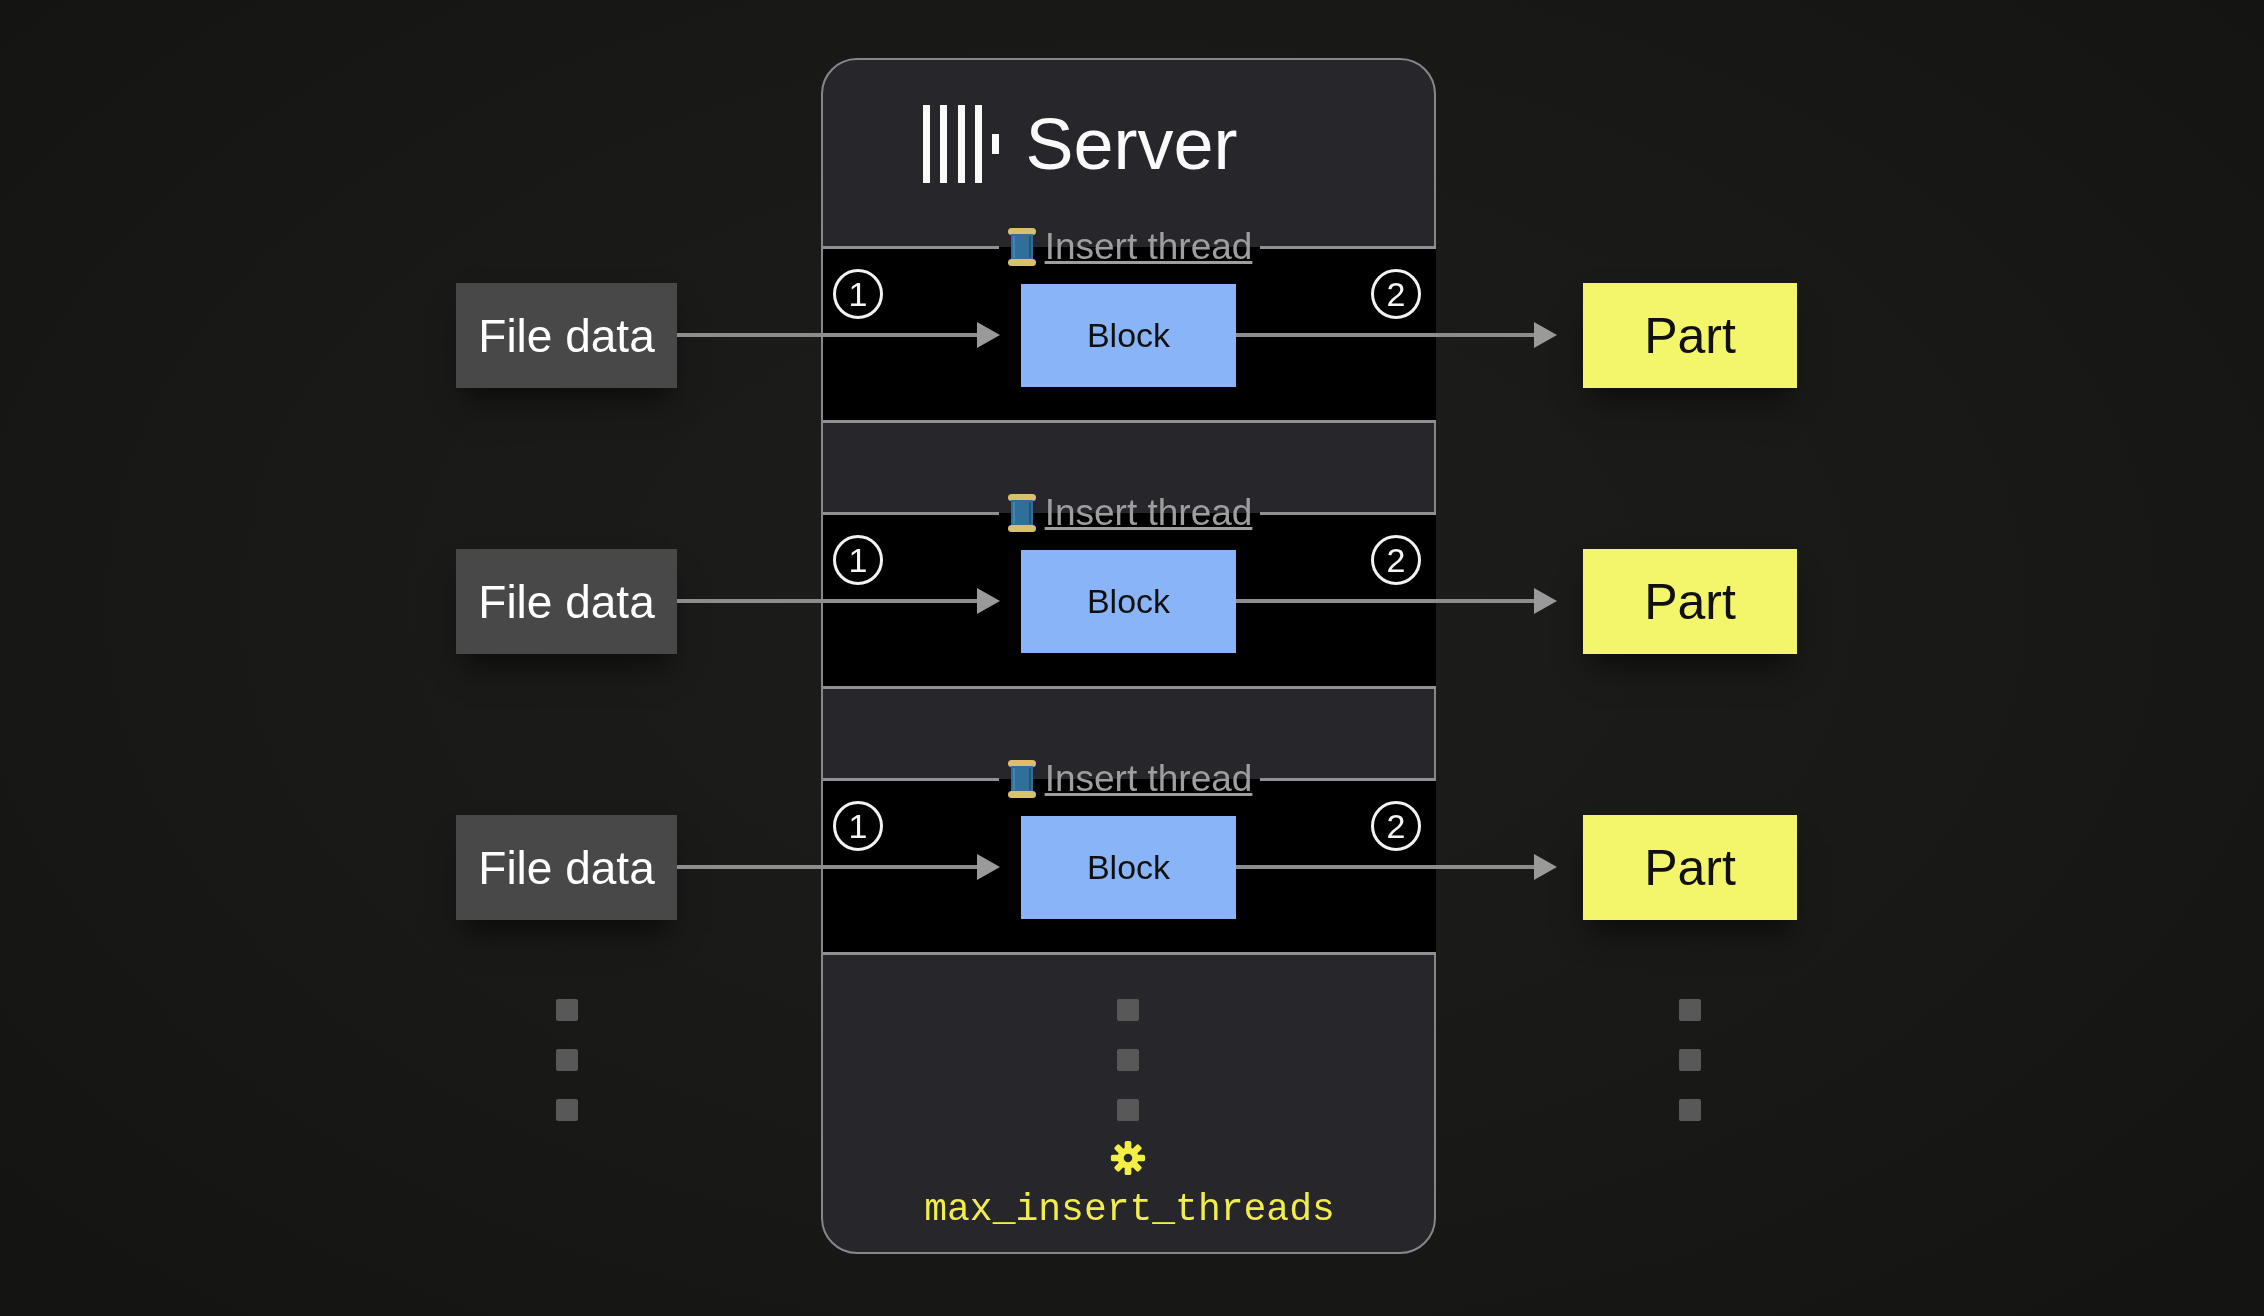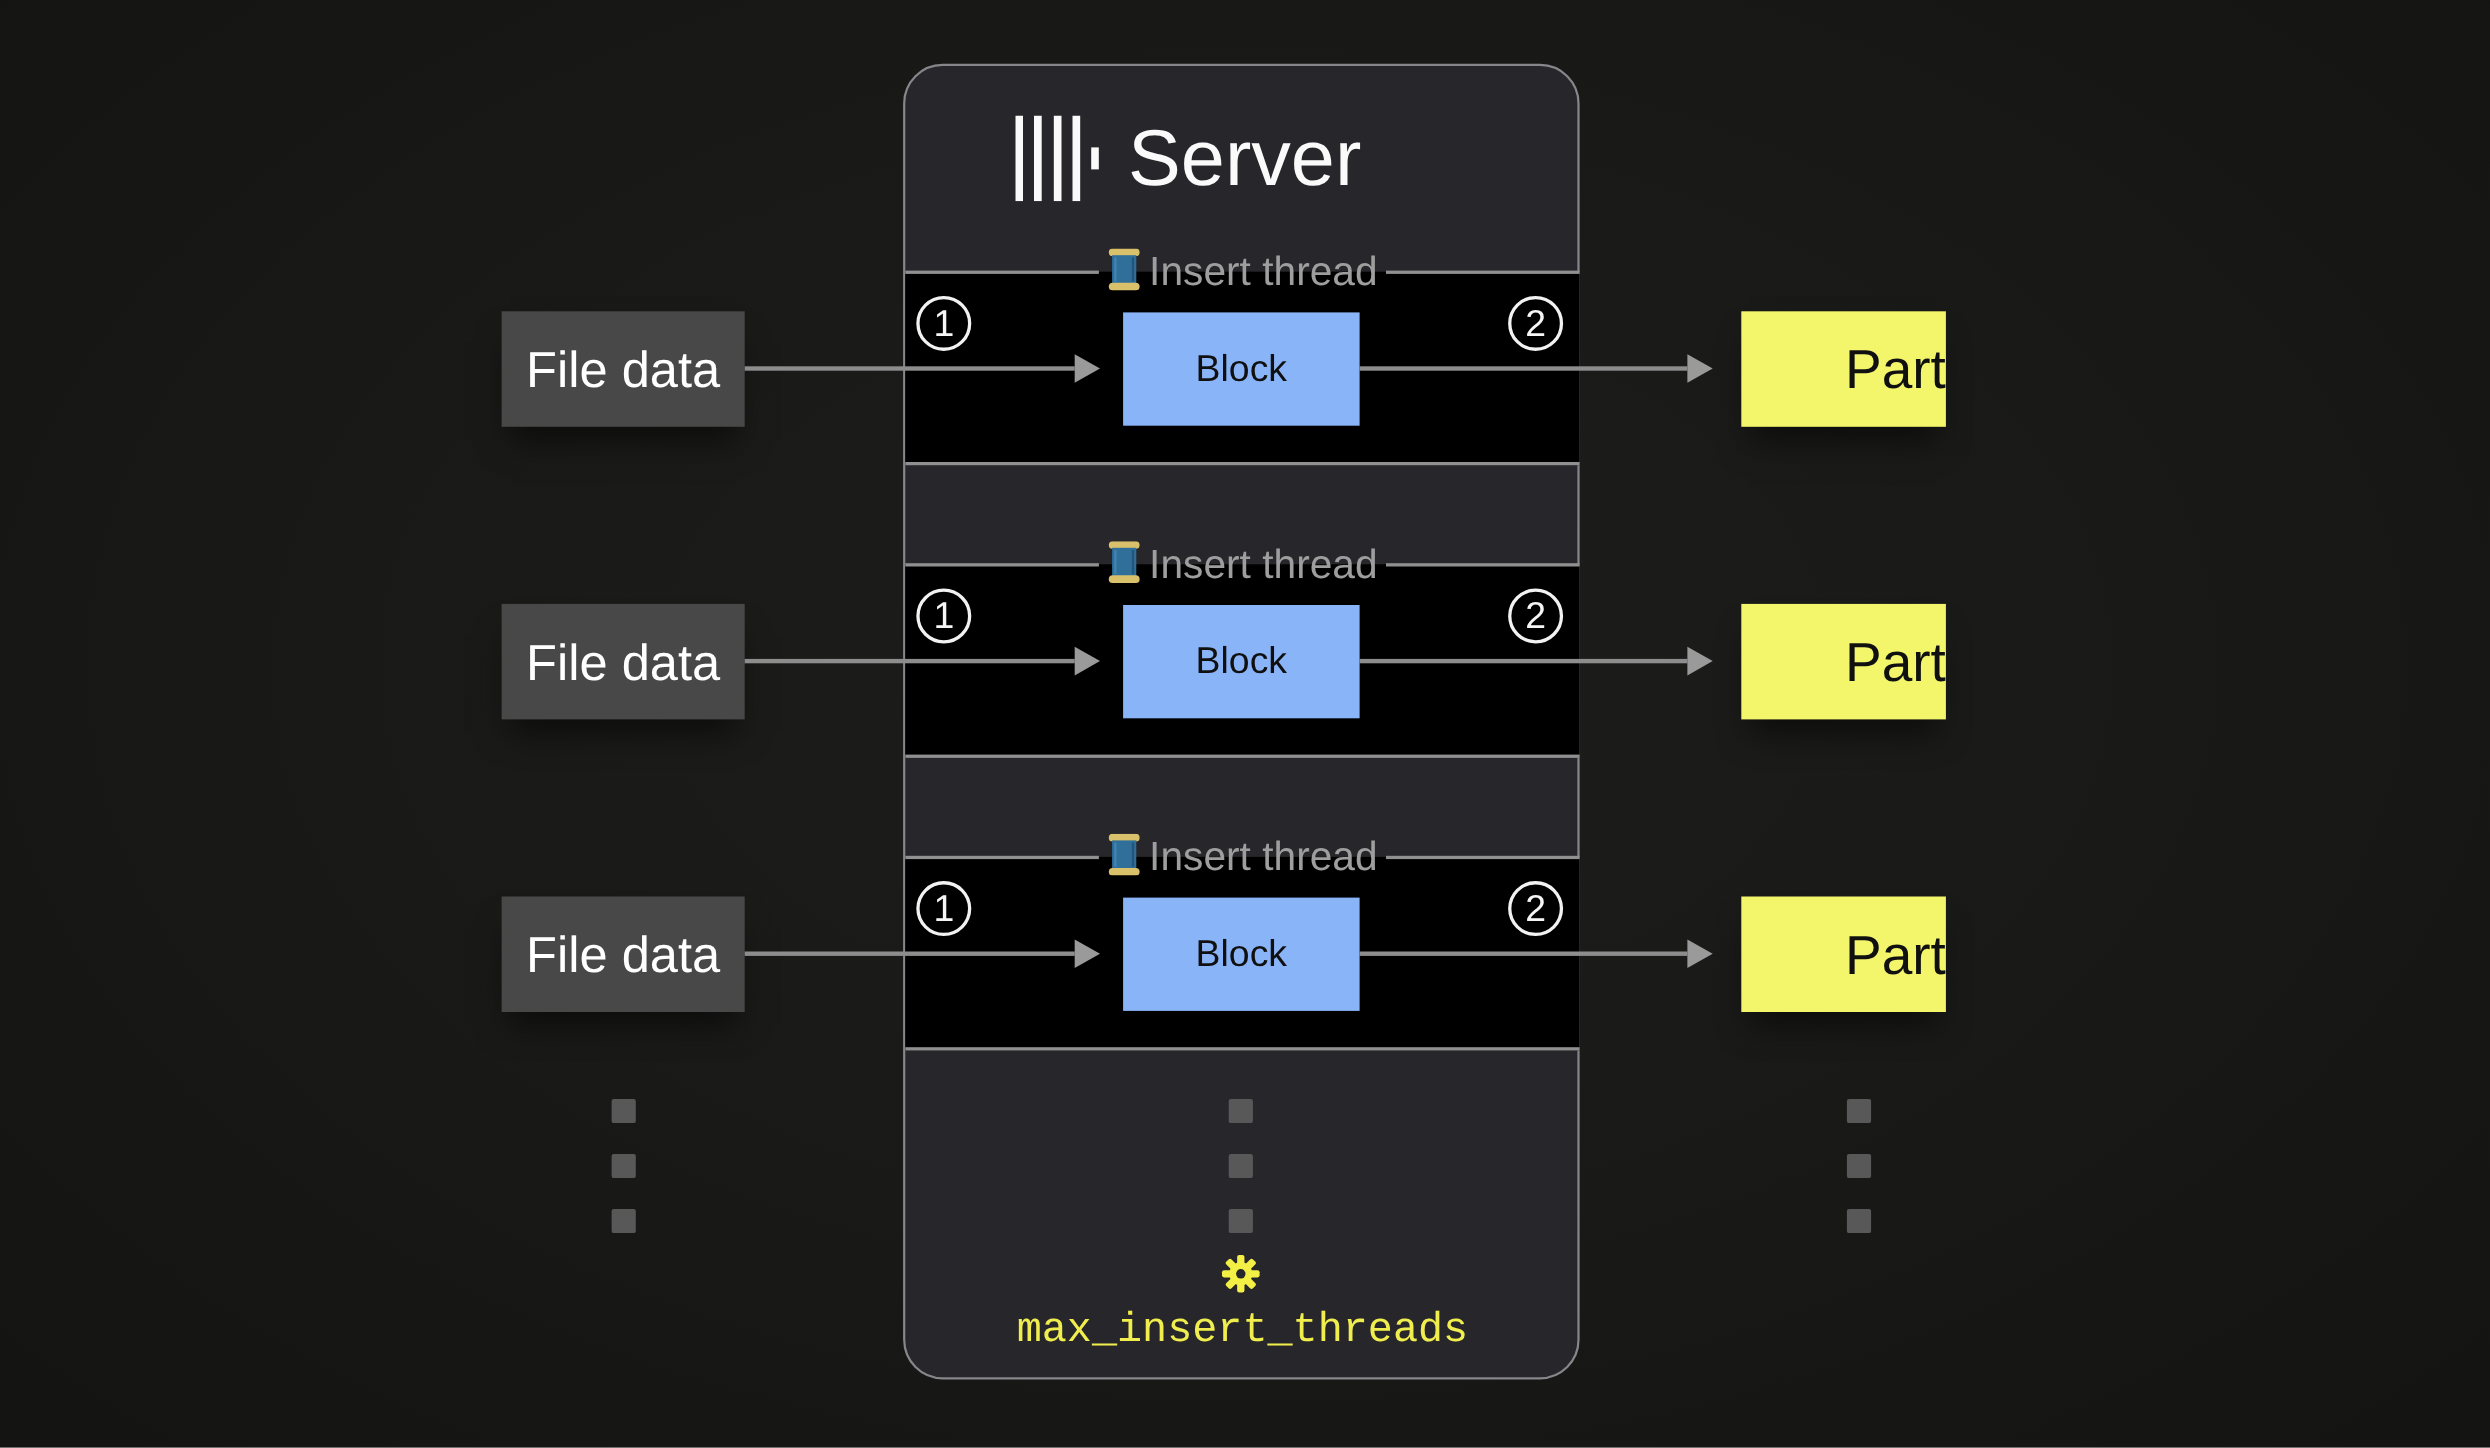--- a/index.html
+++ b/index.html
@@ -32,25 +32,25 @@
     color:#fafafa;font-size:72px;
   }
   .row{position:absolute;left:0;width:2264px;height:176px;}
   .r1{top:247px}.r2{top:513px}.r3{top:779px}
   .threadbox{
     position:absolute;left:823px;top:0;width:613px;height:176px;
     box-sizing:border-box;background:#000;border-bottom:3px solid var(--row-border);
   }
   .legend{position:absolute;left:0;right:0;top:-20px;height:40px;display:flex;align-items:center;}
   .legend .seg{flex:1;height:3px;background:var(--row-border);}
-  .legend .content{display:flex;gap:8px;padding:0 8px;color:var(--muted-text);font-size:37px;white-space:nowrap;}
+  .legend .content{display:flex;align-items:center;gap:8px;padding:0 8px;color:var(--muted-text);font-size:37px;white-space:nowrap;text-decoration:underline;}
   .box{position:absolute;display:flex;align-items:center;justify-content:center;box-sizing:border-box;white-space:nowrap;}
   .input{left:456px;top:36px;width:221px;height:105px;background:var(--input-fill);color:#fff;font-size:46px;box-shadow:0 20px 28px -8px rgba(0,0,0,.55);justify-content:center;}
   .block{left:1021px;top:37px;width:215px;height:103px;background:var(--block-fill);color:#101010;font-size:34px;}
-  .part{left:1583px;top:36px;width:186px;height:105px;background:var(--part-fill);color:#101010;font-size:50px;box-shadow:0 20px 28px -8px rgba(0,0,0,.55);justify-content:flex-end;}
+  .part{left:1583px;top:36px;width:214px;height:105px;background:var(--part-fill);color:#101010;font-size:50px;box-shadow:0 20px 28px -8px rgba(0,0,0,.55);}
   .circle{
     position:absolute;top:22px;width:50px;height:50px;box-sizing:border-box;
     border:3px solid #f2f2f2;border-radius:50%;color:#f5f5f5;
     display:flex;align-items:center;justify-content:center;font-size:34px;
   }
   .c1{left:833px}.c2{left:1371px}
   .aline{position:absolute;top:86px;height:4px;background:var(--arrow);}
   .a1{left:677px;width:300px}.a2{left:1236px;width:298px}
   .ahead{position:absolute;top:75px;width:0;height:0;border-top:13px solid transparent;border-bottom:13px solid transparent;border-left:23px solid var(--arrow-head);}
   .h1{left:977px}.h2{left:1534px}

